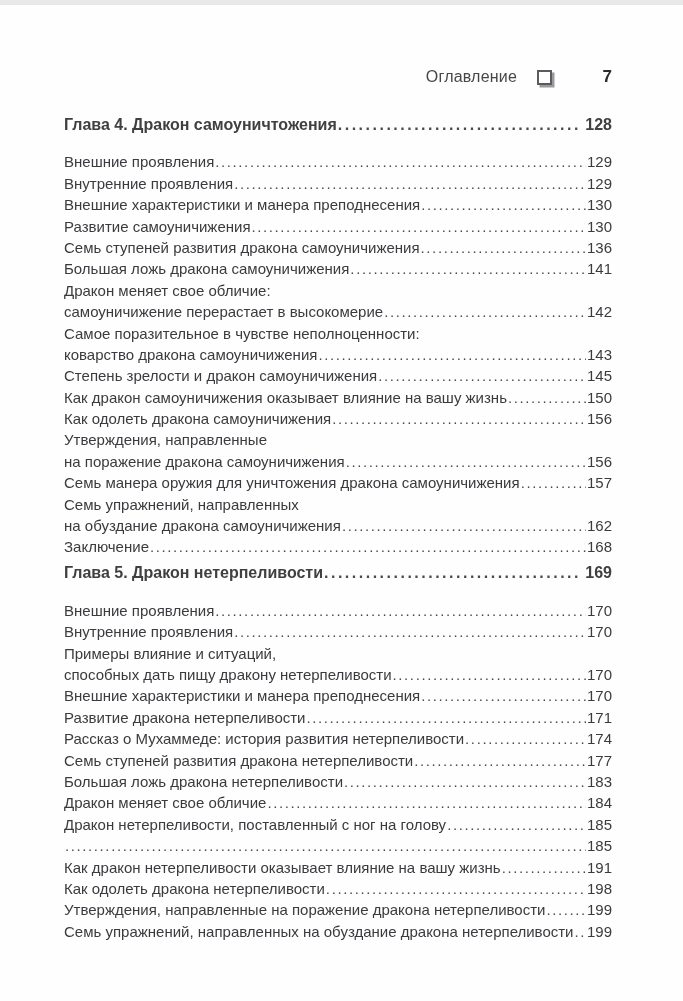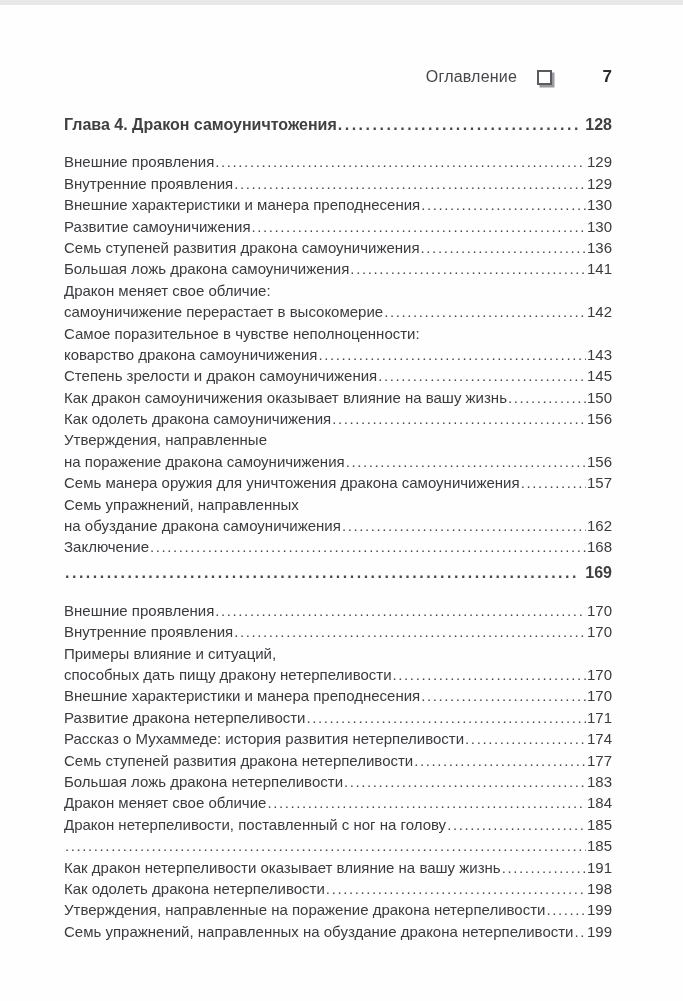--- a/index.html
+++ b/index.html
@@ -196,20 +196,21 @@
           </div>
           <div class="entry-line">
             <span class="entry-title">Заключение</span>
             <span class="leader"></span>
             <span class="entry-page">168</span>
           </div>
         </div>
       </section>
       <section class="toc-chapter">
         <div class="chapter-heading">
+          <span class="chapter-title">Глава 5. Дракон нетерпеливости</span>
           <span class="leader"></span>
           <span class="chapter-page">169</span>
         </div>
         <div class="entries">
           <div class="entry-line">
             <span class="entry-title">Внешние проявления</span>
             <span class="leader"></span>
             <span class="entry-page">170</span>
           </div>
           <div class="entry-line">

